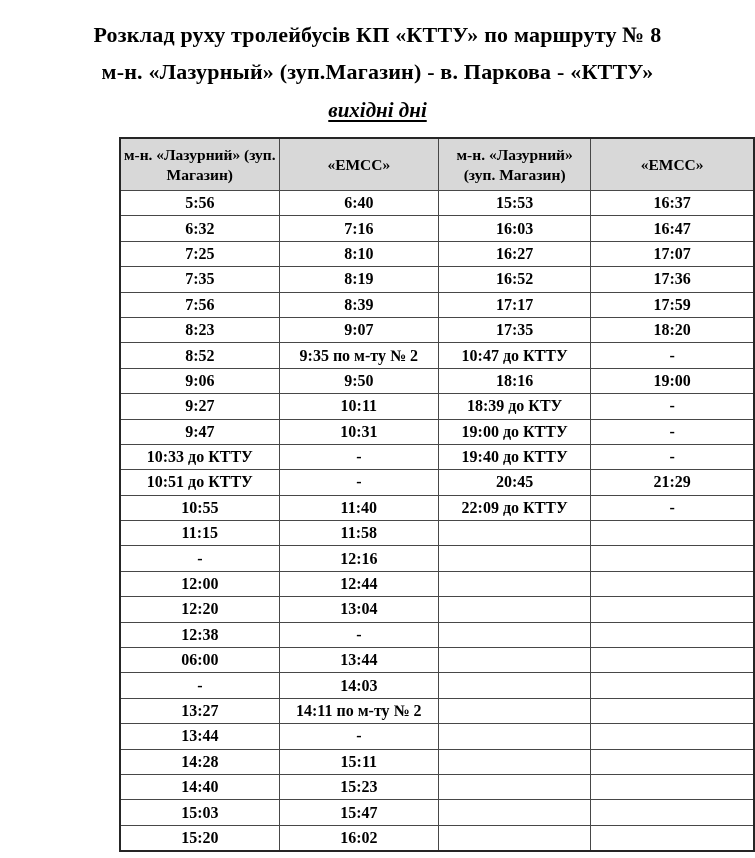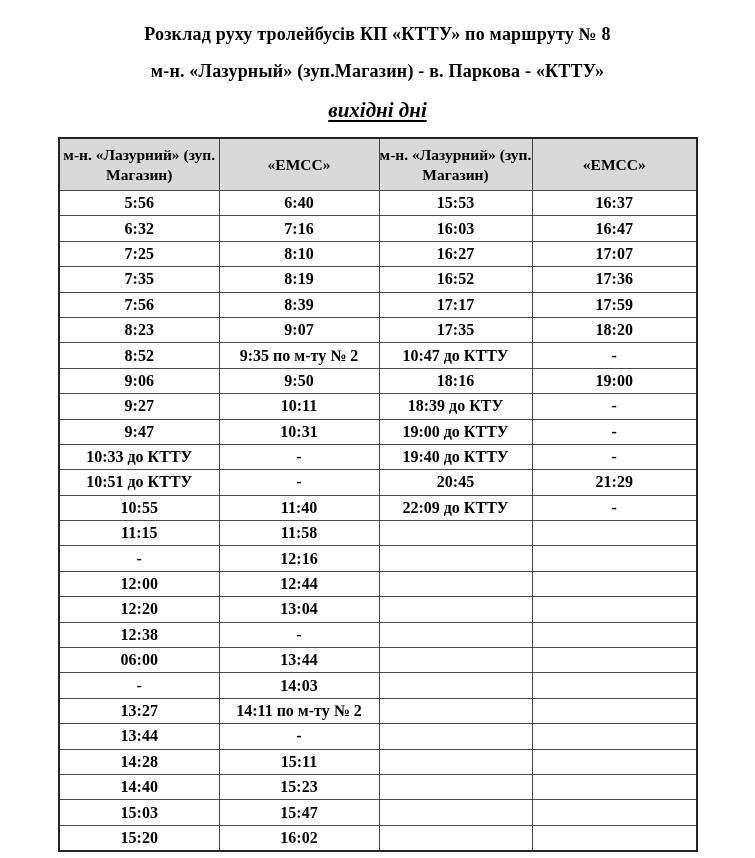--- a/index.html
+++ b/index.html
@@ -16,36 +16,36 @@
     position: relative;
     width: 755px;
     height: 858px;
   }
   .title-block {
     padding-top: 16px;
     text-align: center;
     font-weight: bold;
   }
   .title-line {
-    font-size: 18px;
+    font-size: 22px;
     line-height: 37px;
     letter-spacing: 0.2px;
     white-space: nowrap;
   }
   .subtitle-line {
     font-size: 21px;
     line-height: 40px;
     font-style: italic;
     text-decoration: underline;
     text-underline-offset: 3px;
   }
   table.schedule {
     border-collapse: collapse;
     table-layout: fixed;
-    margin-left: 58px;
+    margin-left: 119px;
     margin-top: 7px;
     border: 2px solid #262626;
   }
   col.c1 { width: 160px; }
   col.c2 { width: 160px; }
   col.c3 { width: 153px; }
   col.c4 { width: 165px; }
   th, td {
     border: 1px solid #474747;
     text-align: center;

